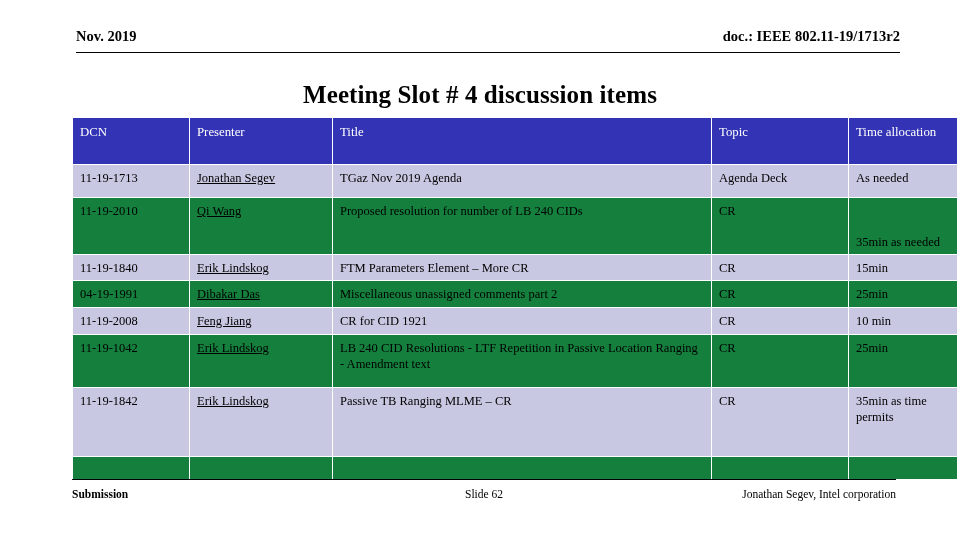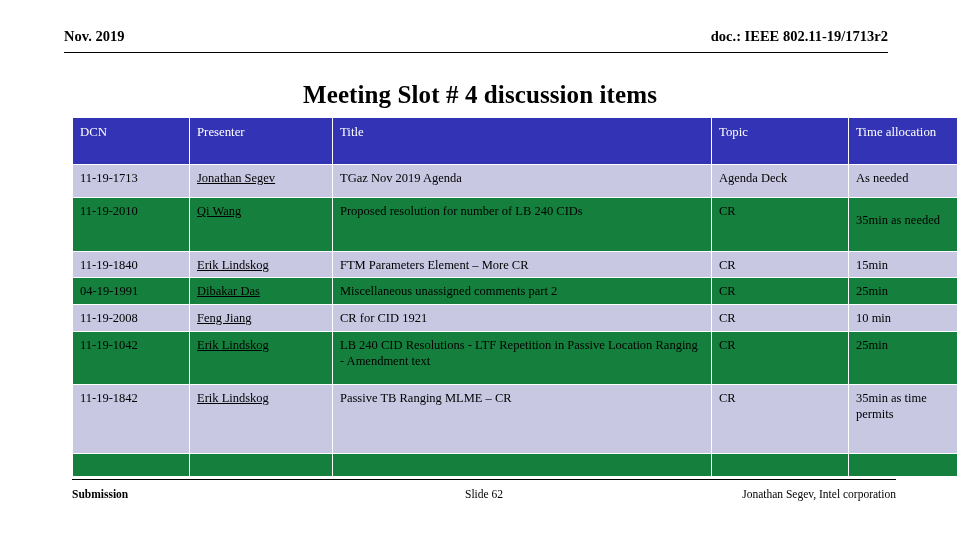--- a/index.html
+++ b/index.html
@@ -12,21 +12,21 @@
     background: #ffffff;
     font-family: "Liberation Serif", "DejaVu Serif", serif;
     color: #000000;
     overflow: hidden;
     position: relative;
   }
 
   
   .slide-header {
     position: absolute;
-    left: 64px;
+    left: 76px;
     top: 28px;
     width: 824px;
     height: 24px;
     border-bottom: 1.5px solid #000000;
     display: flex;
     align-items: flex-start;
     justify-content: space-between;
   }
   .slide-header .date,
   .slide-header .docnum {
@@ -159,21 +159,21 @@
         <td class="presenter-cell">Jonathan Segev</td>
         <td class="title-cell">TGaz Nov 2019 Agenda</td>
         <td class="topic-cell">Agenda Deck</td>
         <td class="time-cell">As needed</td>
       </tr>
       <tr class="shade-light" style="height:53px;">
         <td class="dcn-cell">11-19-2010</td>
         <td class="presenter-cell">Qi Wang</td>
         <td class="title-cell">Proposed resolution for number of LB 240 CIDs</td>
         <td class="topic-cell">CR</td>
-        <td class="time-cell" style="padding-top:14px;">35min as needed</td>
+        <td class="time-cell" style="padding-top:36px;">35min as needed</td>
       </tr>
       <tr class="shade-dark" style="height:14px;border-radius:13px;">
         <td class="dcn-cell">11-19-1840</td>
         <td class="presenter-cell">Erik Lindskog</td>
         <td class="title-cell">FTM Parameters Element – More CR</td>
         <td class="topic-cell">CR</td>
         <td class="time-cell">15min</td>
       </tr>
       <tr class="shade-light" style="height:26px;">
         <td class="dcn-cell">04-19-1991</td>

